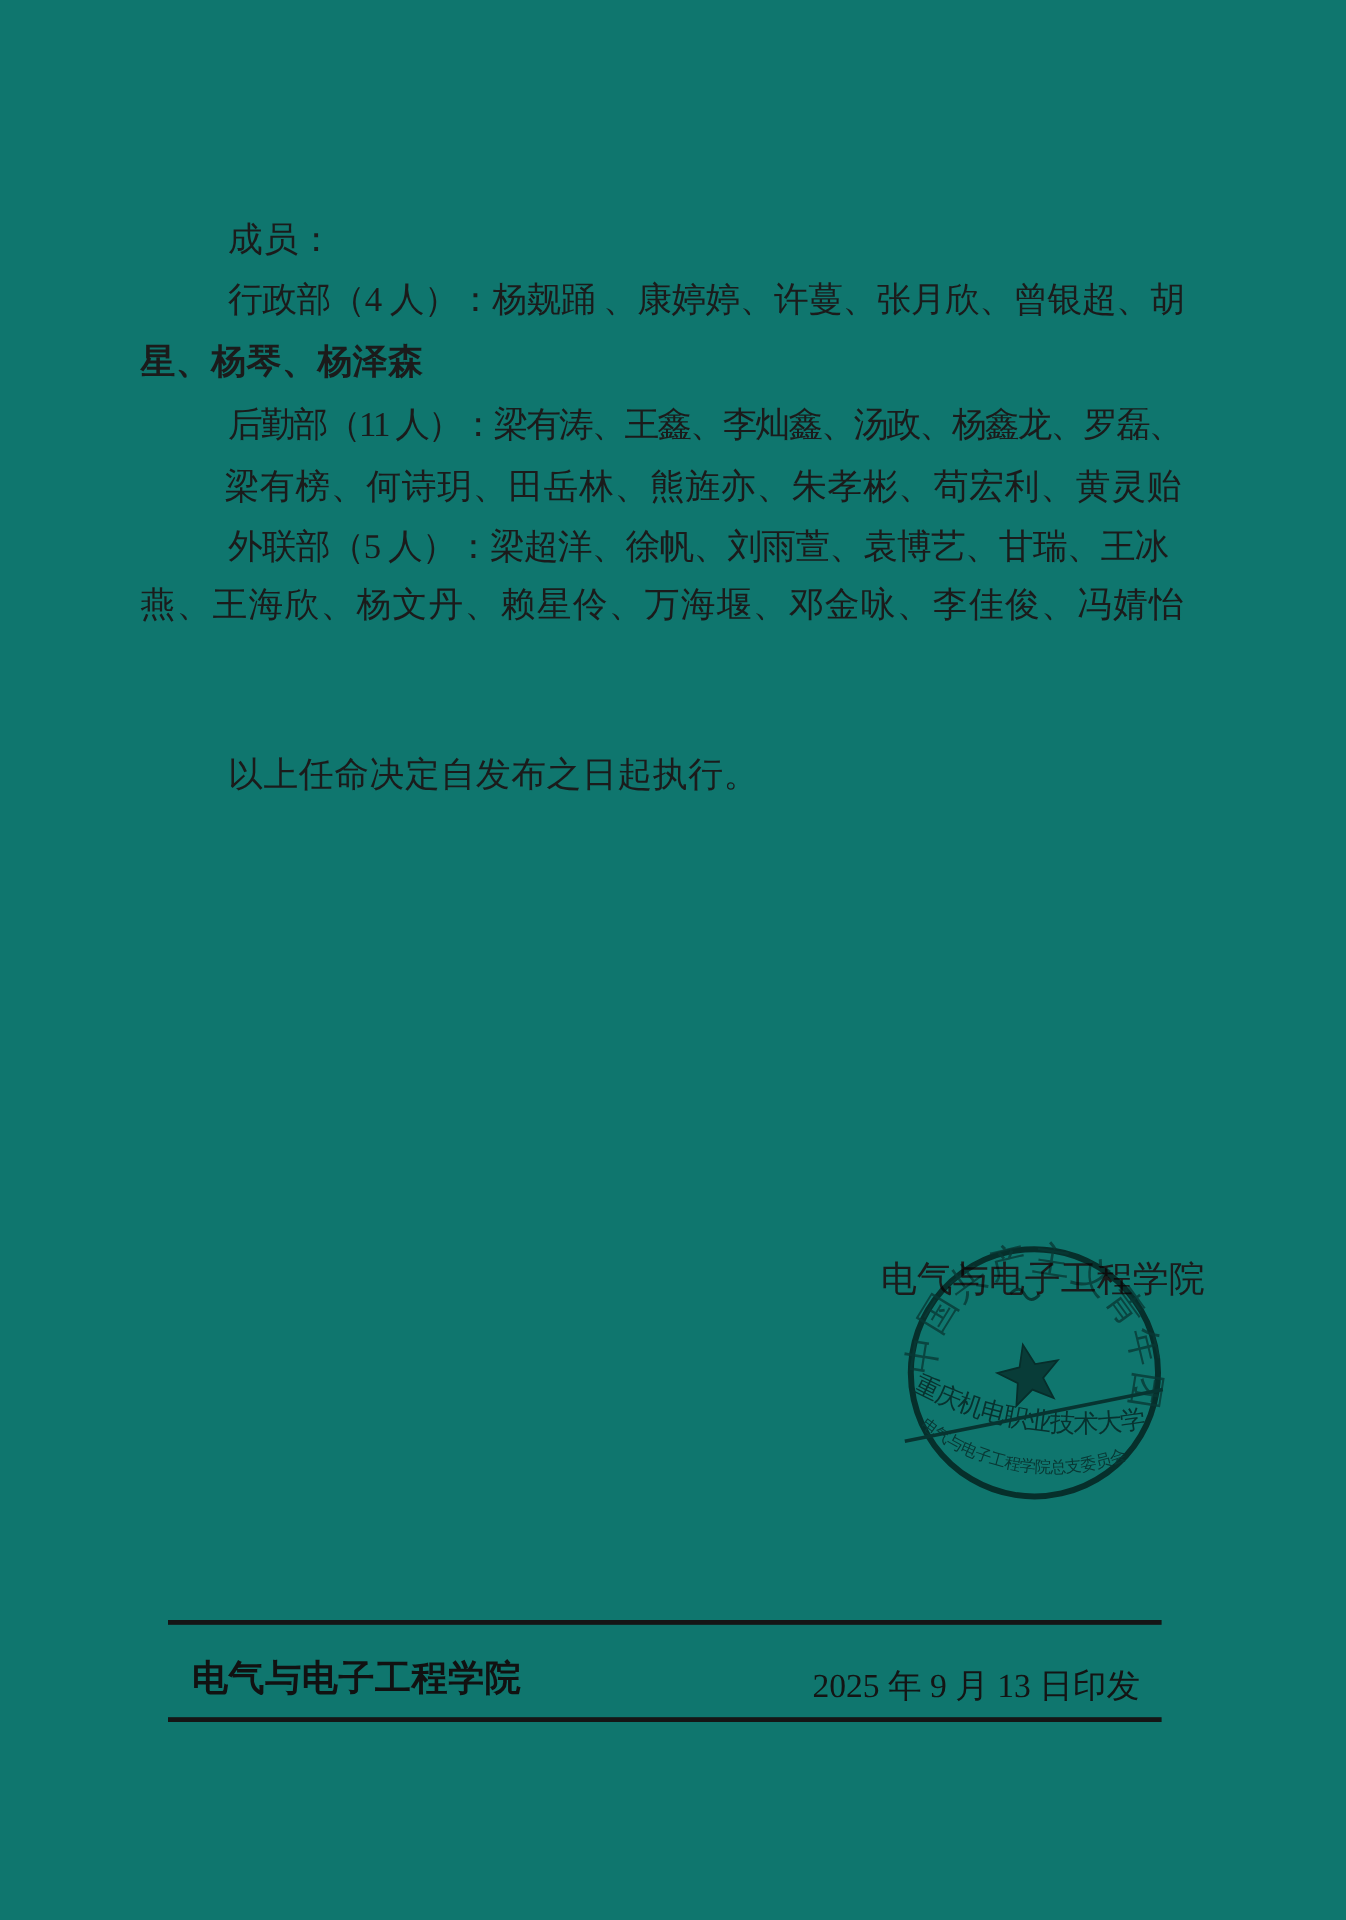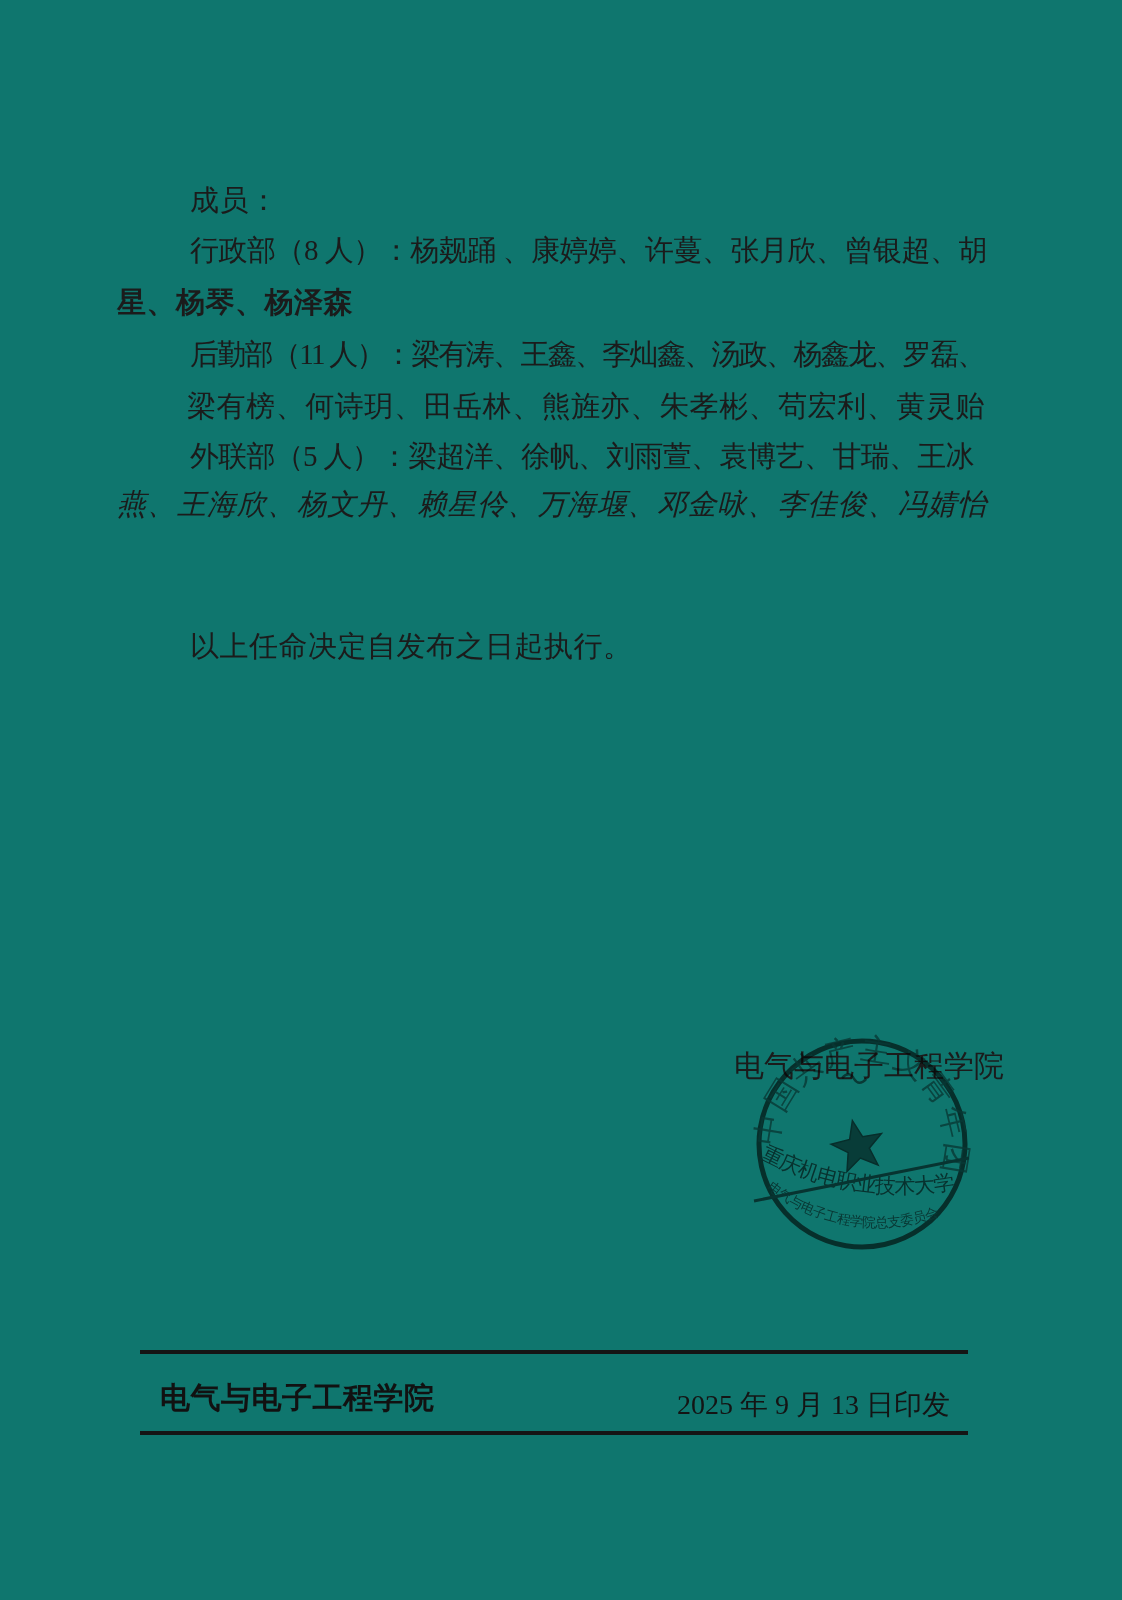--- a/index.html
+++ b/index.html
@@ -21,21 +21,21 @@
     letter-spacing:0.5px;
   }
   .ind  { padding-left:73px; }
   .ind5 { padding-left:70px; }
   .l1 { top:0px;   }
   .l2 { top:50px;  }
   .l3 { top:102px;font-weight:bold; }
   .l4 { top:154px; }
   .l5 { top:206px; }
   .l6 { top:256px; }
-  .l7 { top:304px;font-style:italic; }
+  .l7 { top:304px; }
   .l8 { top:413px;margin-top:33px; }
   
   .sig-org  { position:absolute; left:734px; top:1046px; font-size:30px; white-space:nowrap; }
   .sig-date { position:absolute; left:746px; top:1106px; font-size:30px; white-space:nowrap; }
   
   .seal-svg { position:absolute; left:750px; top:1032px; mix-blend-mode:multiply; opacity:0.88; }
   
   .rule { position:absolute; left:140px; width:828px; height:4px; background:#151515; }
   .rule-top    { top:1350px; }
   .rule-bottom { top:1431px; }
@@ -50,21 +50,21 @@
     font-size:28px; color:#141414; white-space:nowrap;
   }
 </style>
 </head>
 <body>
 
 <div class="page">
 
   <div class="body-block">
     <div class="bline l1 ind">成员：</div>
-    <div class="bline l2 ind" style="letter-spacing: -0.5px;">行政部（8 人）：杨觌踊 、康婷婷、许蔓、张月欣、曾银超、胡</div>
+    <div class="bline l2 ind" style="letter-spacing: -0.5px;">行政部（4 人）：杨觌踊 、康婷婷、许蔓、张月欣、曾银超、胡</div>
     <div class="bline l3">星、杨琴、杨泽森</div>
     <div class="bline l4 ind" style="letter-spacing: -1.69828px;">后勤部（11 人）：梁有涛、王鑫、李灿鑫、汤政、杨鑫龙、罗磊、</div>
     <div class="bline l5 ind5" style="letter-spacing: 0.557692px;">梁有榜、何诗玥、田岳林、熊旌亦、朱孝彬、苟宏利、黄灵贻</div>
     <div class="bline l6 ind" style="letter-spacing: -0.723214px;">外联部（5 人）：梁超洋、徐帆、刘雨萱、袁博艺、甘瑞、王冰</div>
     <div class="bline l7" style="letter-spacing: 1.01786px;">燕、王海欣、杨文丹、赖星伶、万海堰、邓金咏、李佳俊、冯婧怡</div>
     <div class="bline l8 ind">以上任命决定自发布之日起执行。</div>
   </div>
 
   <div class="sig-org">电气与电子工程学院</div>
 

